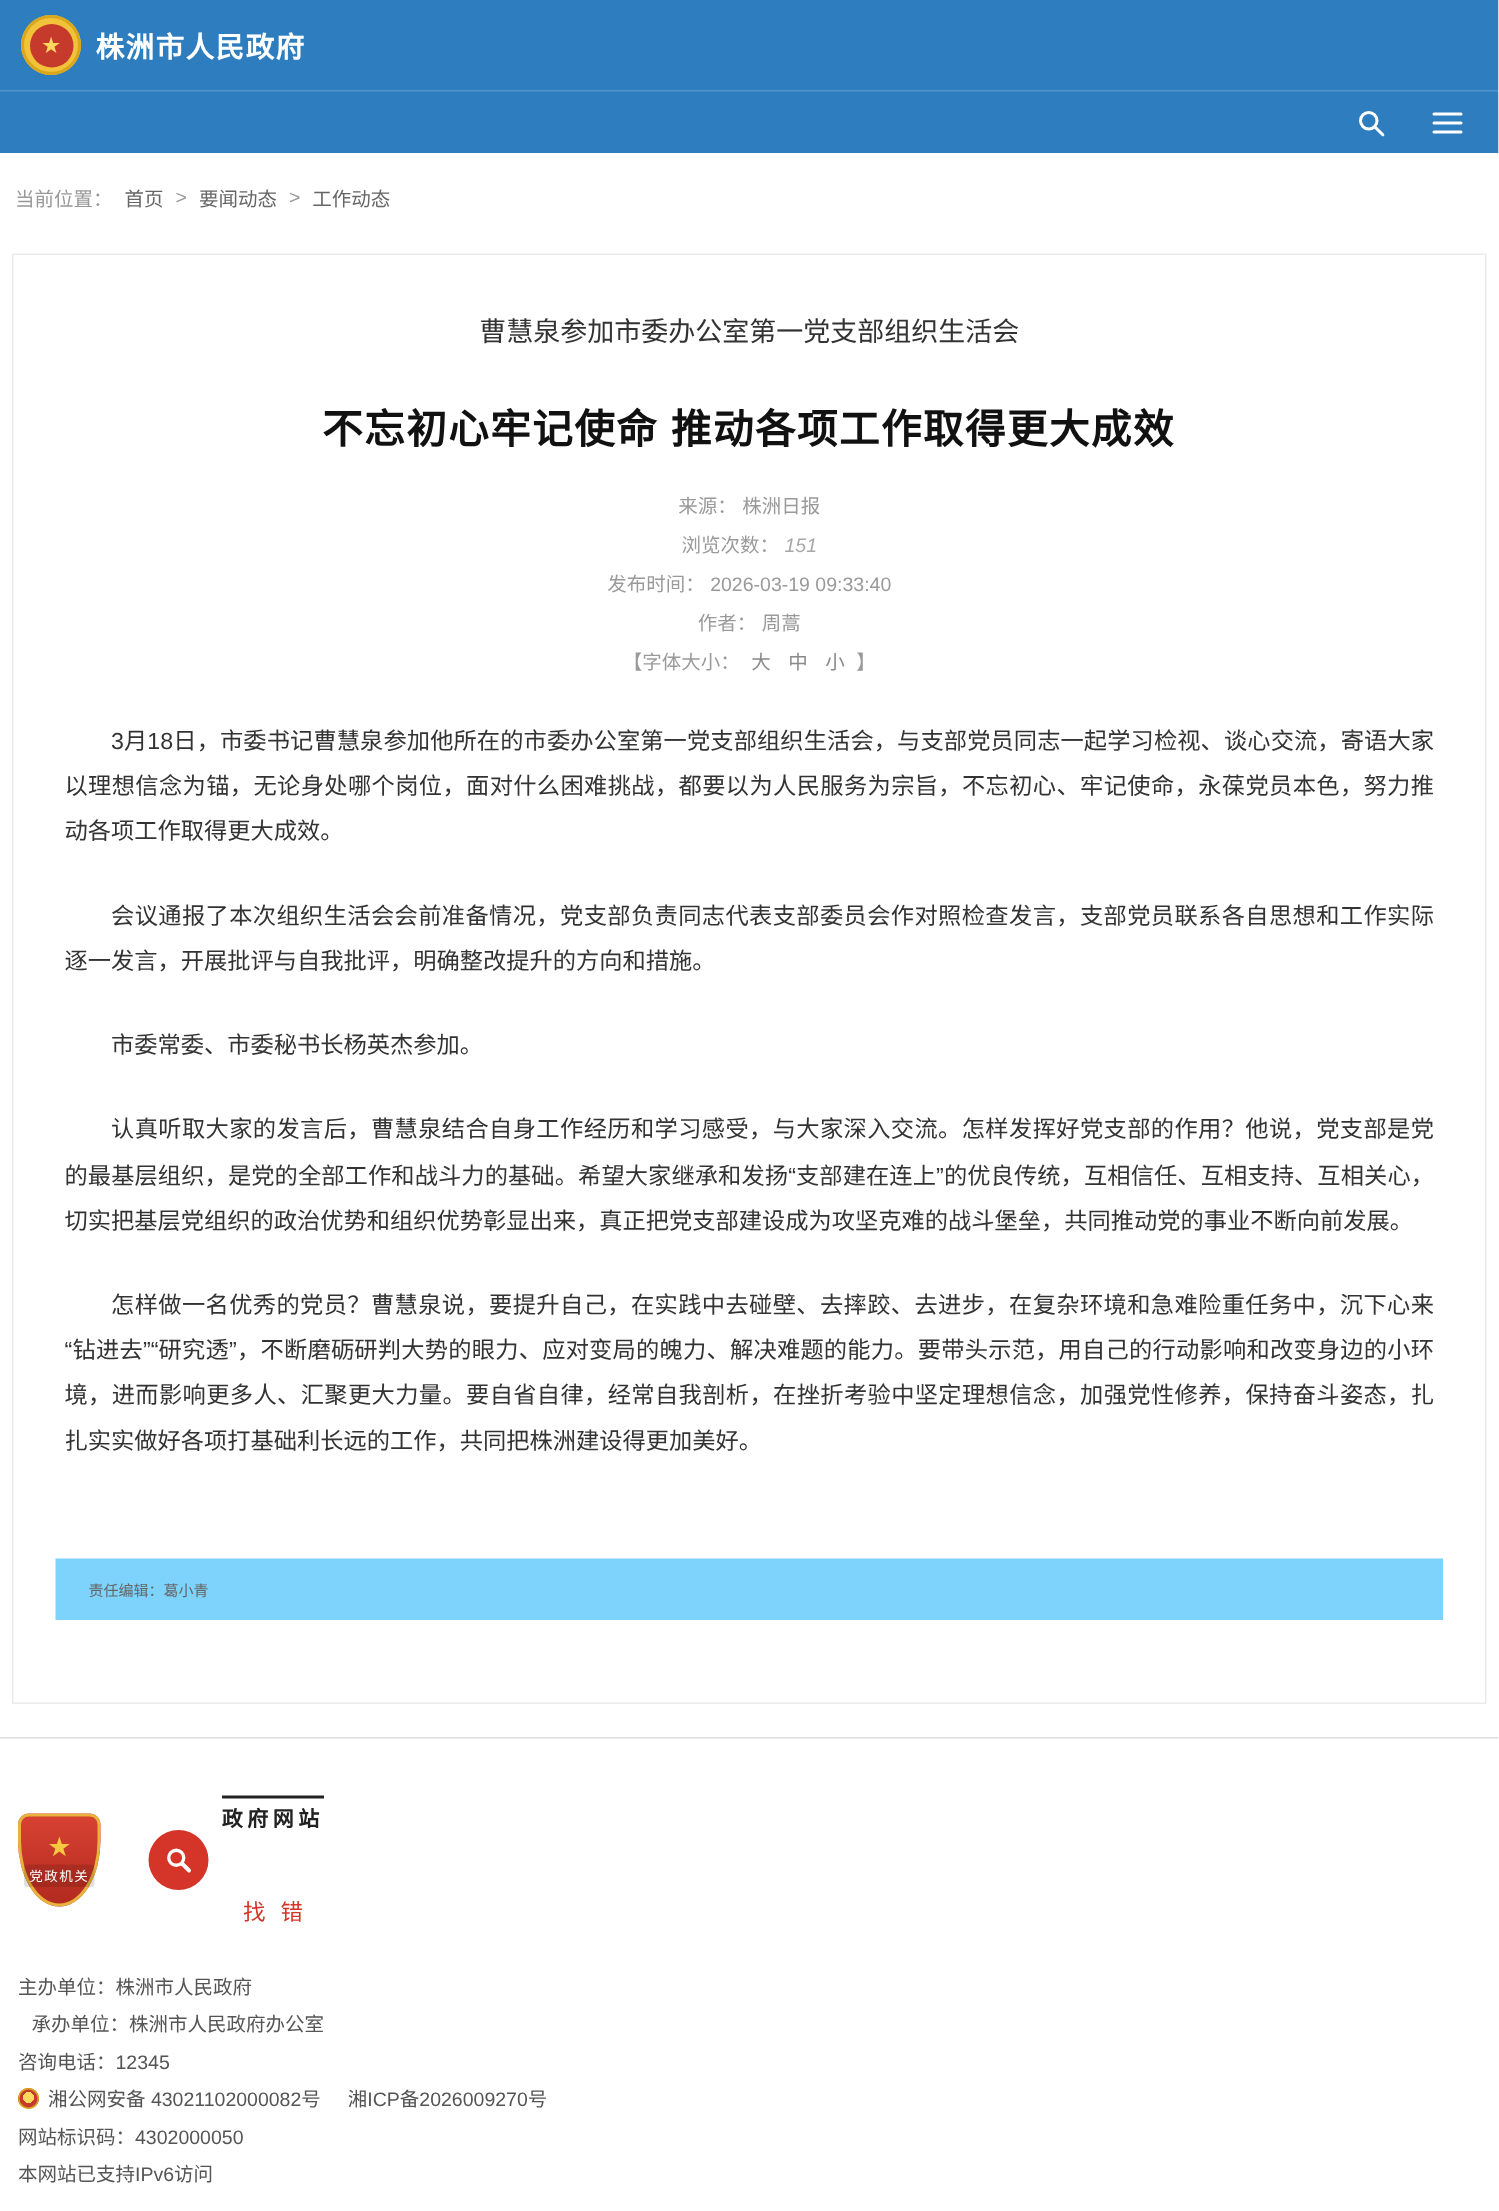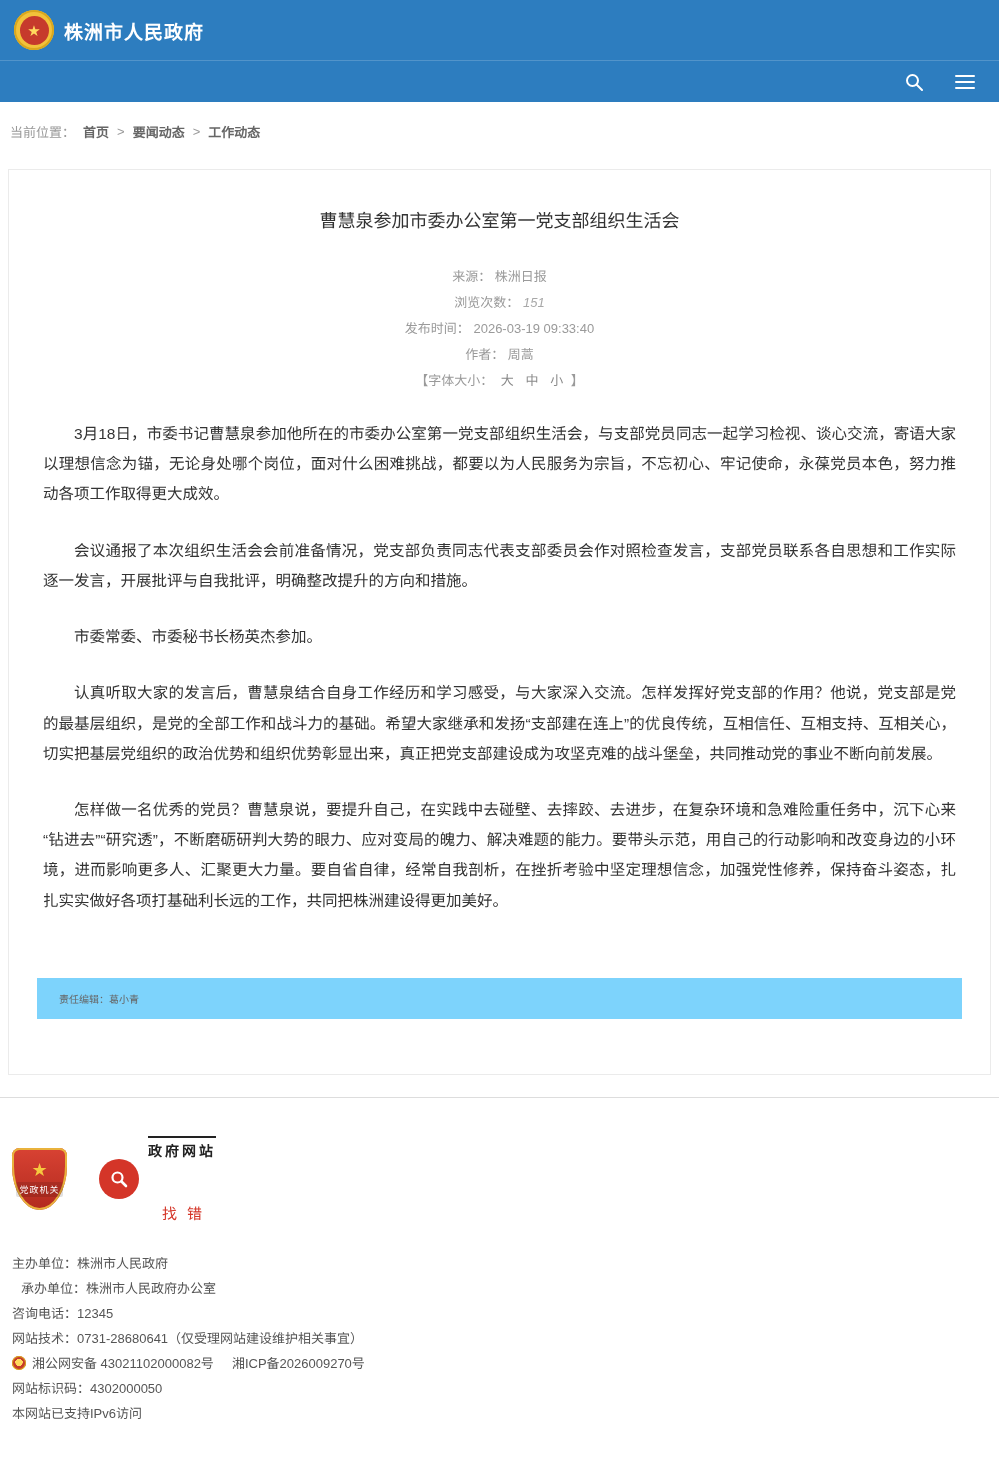--- a/index.html
+++ b/index.html
@@ -34,21 +34,21 @@
   }
   .nav-btn { background:none; border:none; cursor:pointer; display:flex; align-items:center; justify-content:center; padding:4px; }
   .burger { display:flex; flex-direction:column; gap:4px; }
   .burger span { display:block; width:20px; height:2px; background:#fff; border-radius:1px; }
 
   
   .breadcrumb {
     padding:20px 10px 14px 10px; font-size:13px; color:#999;
     display:flex; align-items:center; gap:8px;
   }
-  .breadcrumb a { color:#666; text-decoration:none;font-weight:bold; }
+  .breadcrumb a { color:#666; text-decoration:none; }
   .crumb-sep { color:#999; }
 
   
   .article-box {
     margin:14px 8px 0 8px; border:1px solid #ebebeb; background:#fff;
     padding:36px 28px 55px 28px;
   }
   .article-subtitle {
     text-align:center; font-size:18px; font-weight:normal; color:#333; margin-bottom:32px;
   }
@@ -146,20 +146,21 @@
   <span>当前位置：</span>
   <a href="#">首页</a>
   <span class="crumb-sep">&gt;</span>
   <a href="#">要闻动态</a>
   <span class="crumb-sep">&gt;</span>
   <a href="#">工作动态</a>
 </nav>
 
 <main class="article-box">
   <h2 class="article-subtitle">曹慧泉参加市委办公室第一党支部组织生活会</h2>
+  <h1 class="article-title">不忘初心牢记使命 推动各项工作取得更大成效</h1>
 
   <div class="meta">
     <div class="meta-row">
       <span>来源：</span>
       <span>株洲日报</span>
     </div>
     <div class="meta-row">
       <span>浏览次数：</span>
       <span class="val-italic">151</span>
     </div>
@@ -220,24 +221,20 @@
     </div>
     <div class="footer-line indent">
       <span>承办单位：</span>
       <span>株洲市人民政府办公室</span>
     </div>
     <div class="footer-line">
       <span>咨询电话：</span>
       <span>12345</span>
     </div>
     <div class="footer-line">
-      <span>网站技术：</span>
-      <span>0731-28680641（仅受理网站建设维护相关事宜）</span>
-    </div>
-    <div class="footer-line">
       <span class="beian-icon"></span>
       <a href="#" class="beian-link">湘公网安备 43021102000082号</a>
       <span class="beian-gap"></span>
       <a href="#" class="beian-link">湘ICP备2026009270号</a>
     </div>
     <div class="footer-line">
       <span>网站标识码：</span>
       <span>4302000050</span>
     </div>
     <div class="footer-line">

